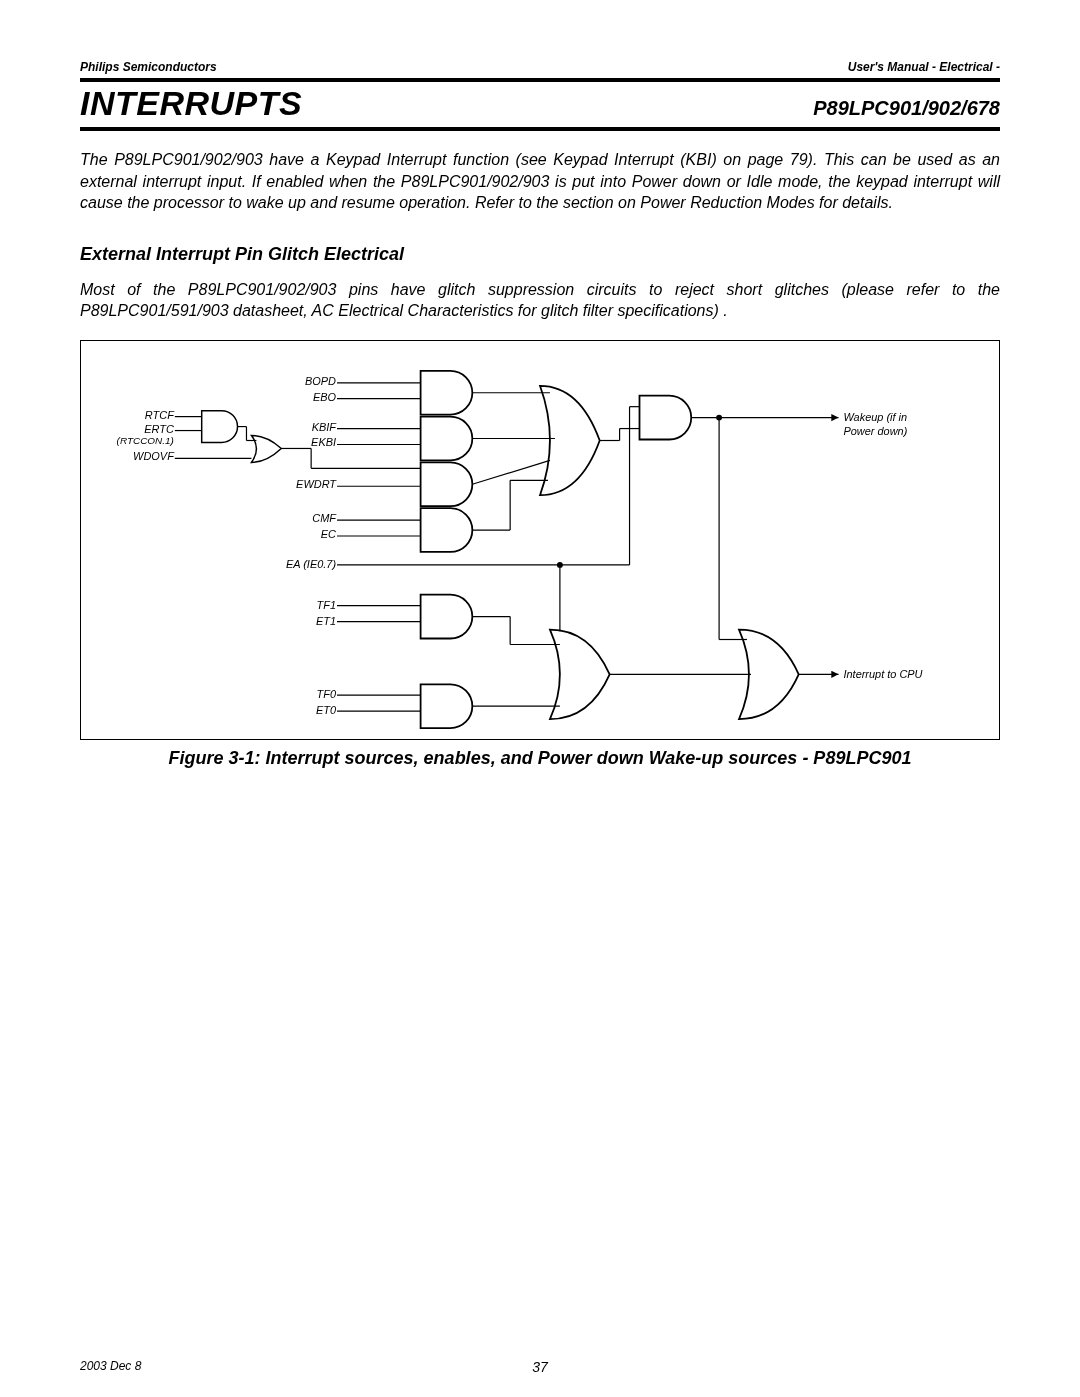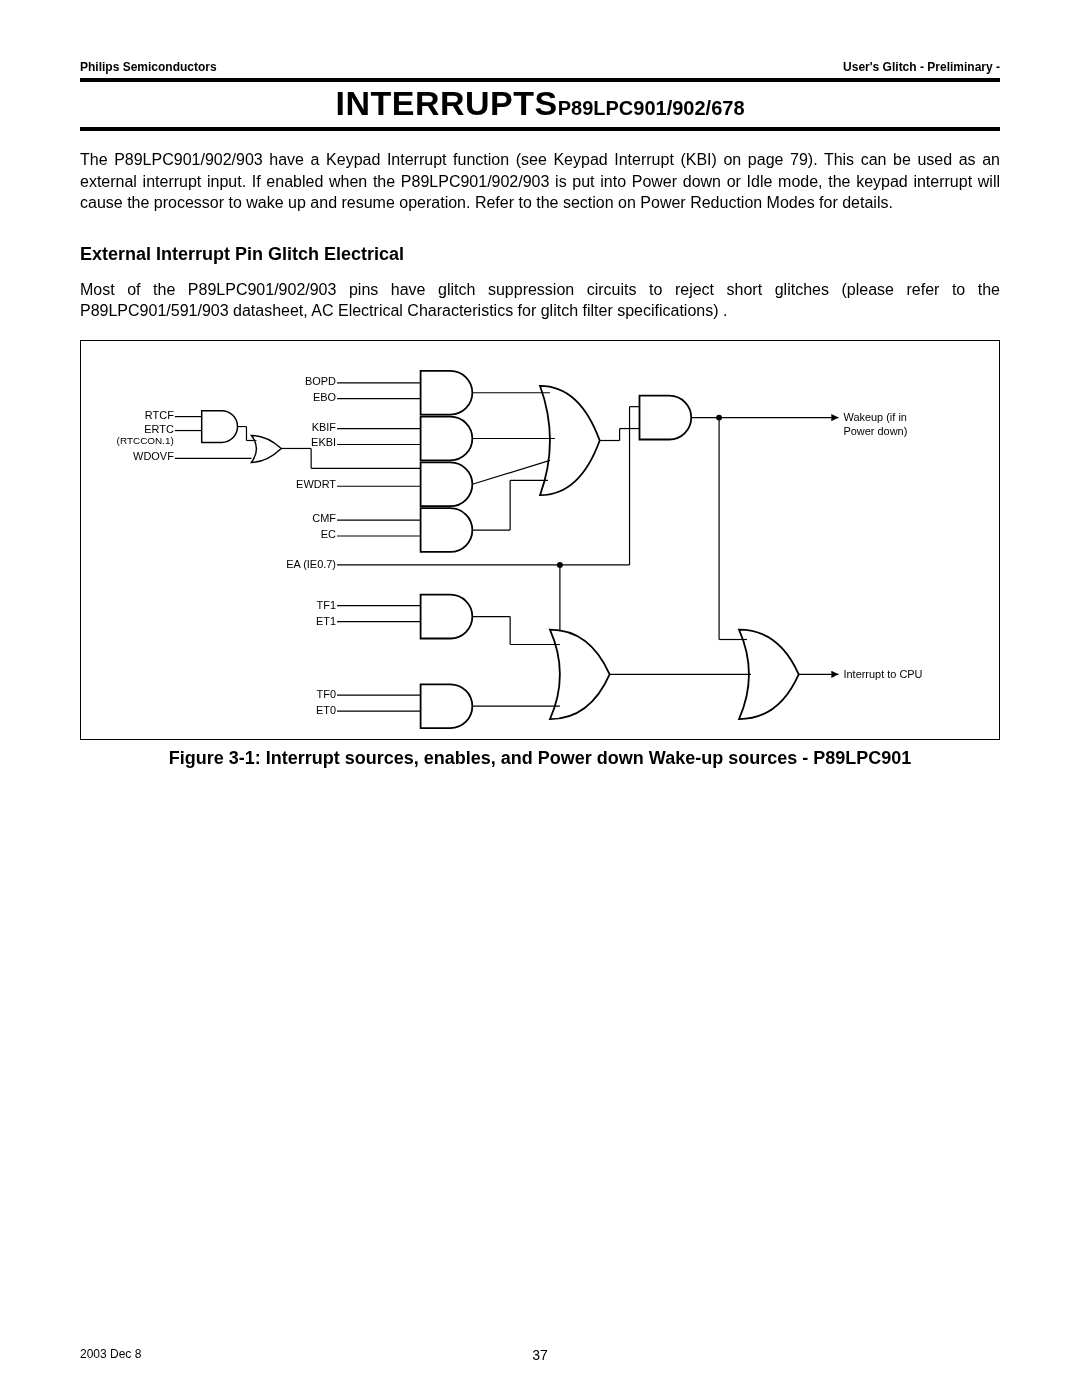--- a/index.html
+++ b/index.html
@@ -11,34 +11,35 @@
     color: #000;
     width: 1080px;
     height: 1397px;
     position: relative;
   }
   .page {
     padding: 60px 80px 40px 80px;
     width: 100%;
     height: 100%;
     position: relative;
+    font-style: italic;
   }
   .top-line {
     display: flex;
     justify-content: space-between;
     font-size: 12px;
     font-weight: bold;
     margin-bottom: 4px;
   }
   .title-bar {
     border-top: 4px solid #000;
     border-bottom: 4px solid #000;
     padding: 2px 0 4px 0;
     display: flex;
-    justify-content: center;
+    justify-content: space-between;
     align-items: baseline;
     margin-bottom: 18px;
   }
   .chapter-title {
     font-size: 34px;
     font-weight: 900;
     letter-spacing: 0.5px;
   }
   .part-no {
     font-size: 20px;
@@ -63,21 +64,21 @@
     position: relative;
   }
   .caption {
     font-size: 18px;
     font-weight: bold;
     text-align: center;
     margin-top: 8px;
   }
   .footer {
     position: absolute;
-    bottom: 36px;
+    bottom: 24px;
     left: 80px;
     right: 80px;
     display: flex;
     justify-content: space-between;
     font-size: 12px;
   }
   .page-num {
     font-size: 14px;
     position: absolute;
     left: 50%;
@@ -85,21 +86,21 @@
   }
   svg text { font-family: Arial, Helvetica, sans-serif; }
 </style>
 </head>
 <body>
 
 <div class="page">
 
   <div class="top-line">
     <span>Philips Semiconductors</span>
-    <span>User's Glitch - Preliminary -</span>
+    <span>User's Manual - Electrical -</span>
   </div>
 
   <div class="title-bar">
     <span class="chapter-title">INTERRUPTS</span>
     <span class="part-no">P89LPC901/902/678</span>
   </div>
 
   <p class="body">The P89LPC901/902/903 have a Keypad Interrupt function (see Keypad Interrupt (KBI) on page 79). This can be used as an external interrupt input. If enabled when the P89LPC901/902/903 is put into Power down or Idle mode, the keypad interrupt will cause the processor to wake up and resume operation. Refer to the section on Power Reduction Modes for details.</p>
 
   <h2 class="section" style="margin-top:30px">External Interrupt Pin Glitch Electrical</h2>

